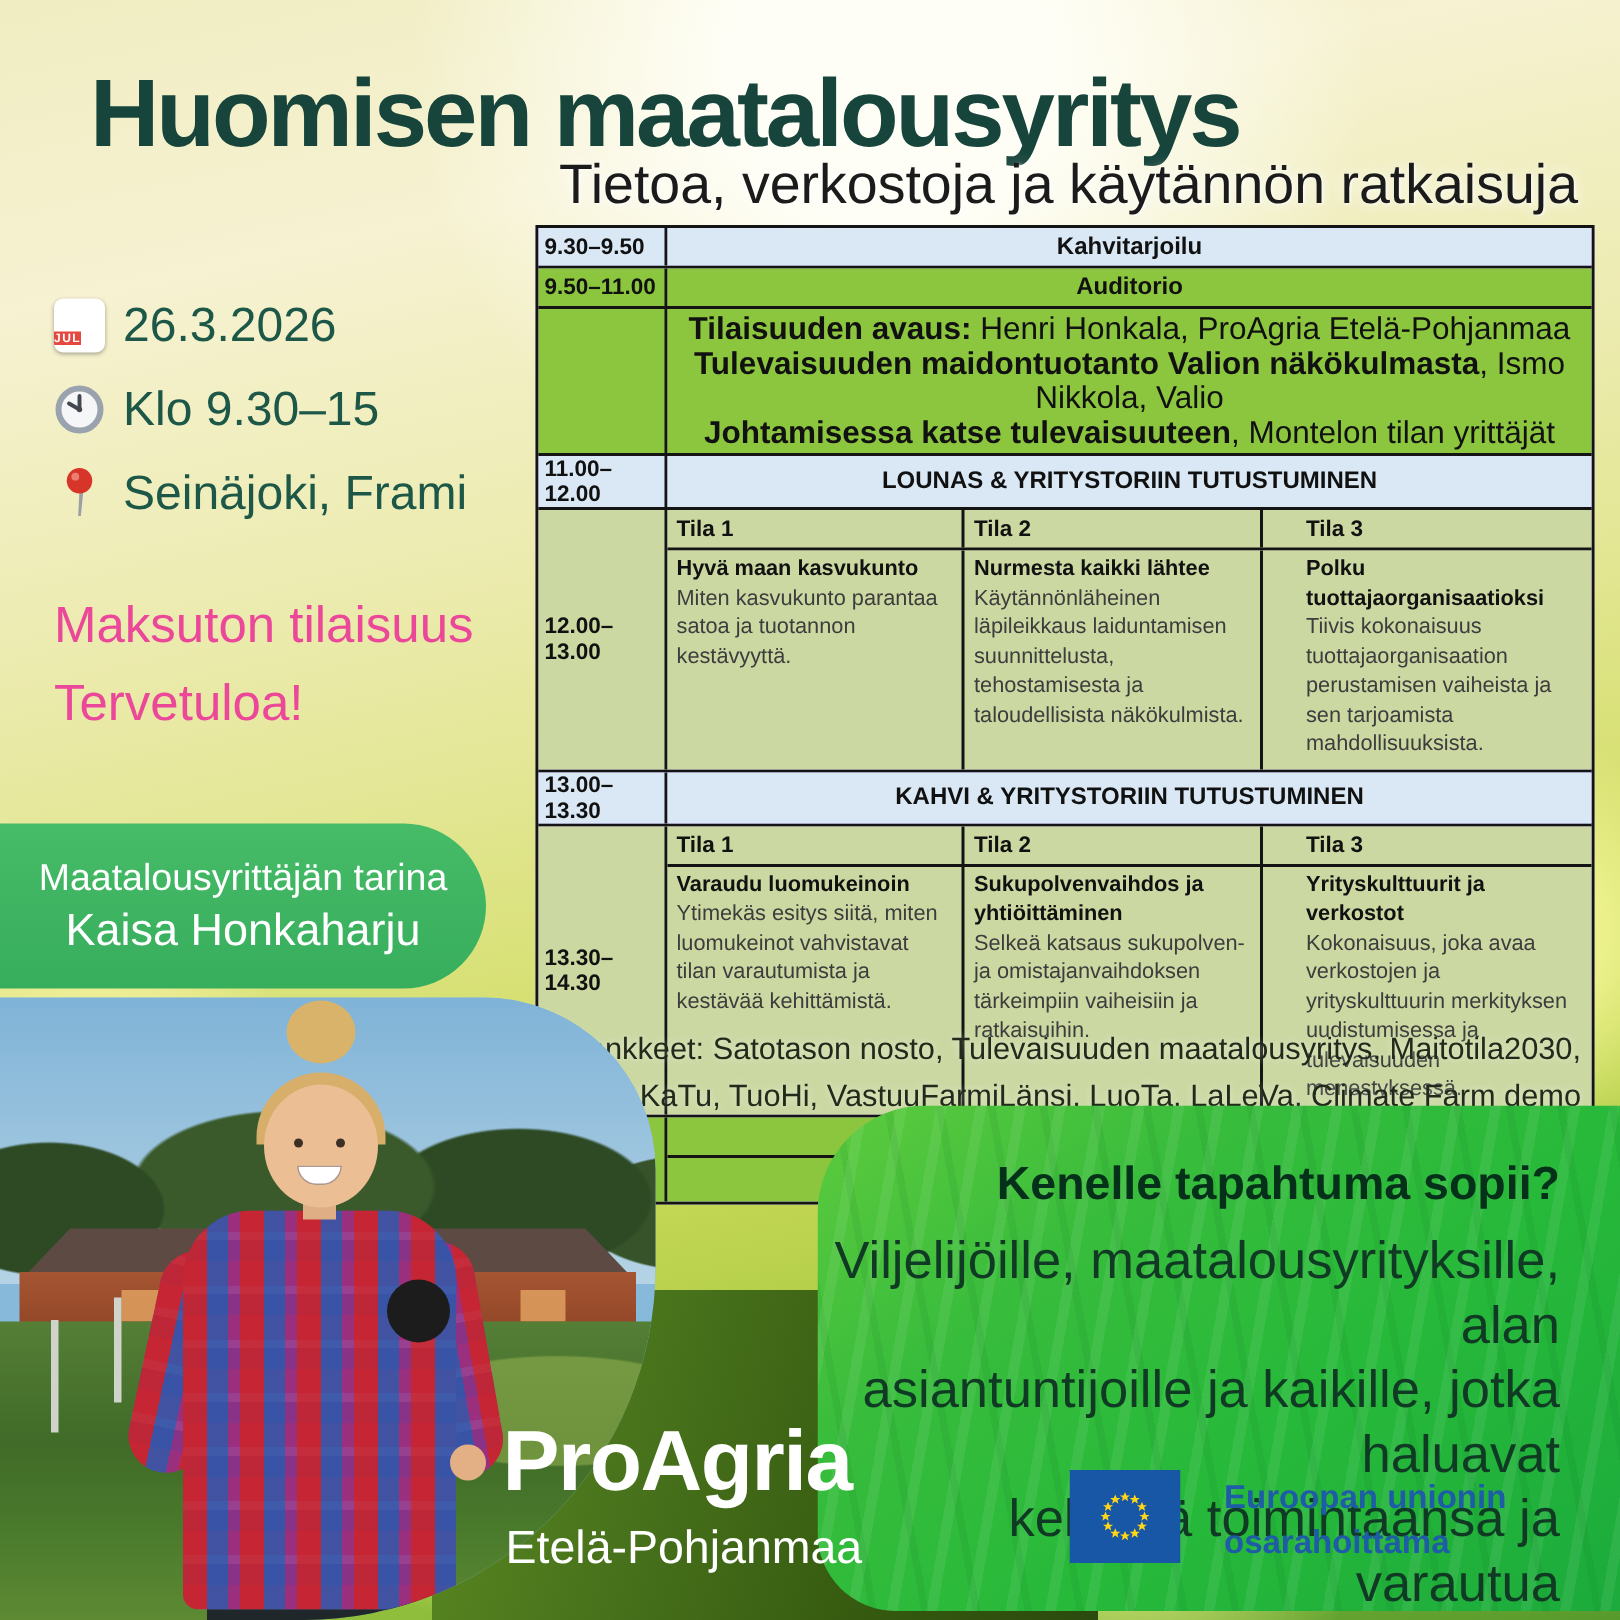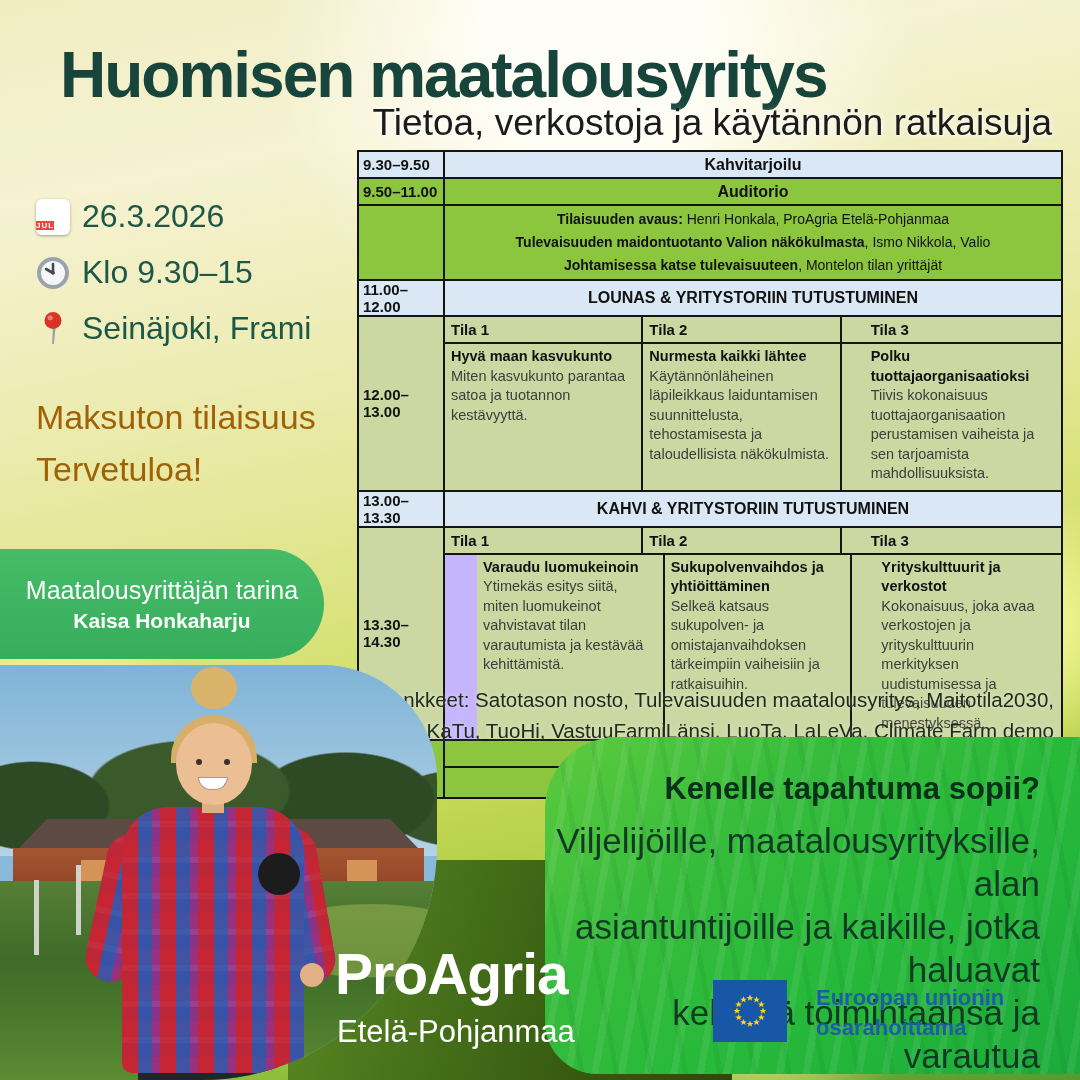--- a/index.html
+++ b/index.html
@@ -19,40 +19,40 @@
   
   .title{left:60px;top:38px;font-size:64px;font-weight:bold;color:#17453c;letter-spacing:-2px;white-space:nowrap;}
   .subtitle{right:28px;top:102px;font-size:37px;color:#1b1b1b;white-space:nowrap;
     text-shadow:0 0 10px rgba(255,255,255,0.9),1px 1px 2px rgba(255,255,255,0.7);}
 
   
   .info-row{left:36px;display:flex;align-items:center;gap:12px;color:#1d5747;font-size:32px;}
   .cal{width:34px;height:36px;background:#fff;border-radius:6px;overflow:hidden;
     box-shadow:0 1px 3px rgba(0,0,0,0.35);flex:0 0 34px;}
   .cal-top{height:12px;background:#e5483f;color:#fff;font-size:8px;font-weight:bold;text-align:center;line-height:12px;letter-spacing:1px;}
-  .free{left:36px;color:#a16207;font-size:34px;}
+  .free{left:36px;color:#ec4899;font-size:34px;}
 
   
   .bubble{left:0;top:549px;width:324px;height:110px;background:linear-gradient(180deg,#46bb68,#37ae5c);
     border-radius:0 58px 58px 0;color:#fff;text-align:center;display:flex;flex-direction:column;justify-content:center;gap:4px;}
   .bubble .l1{font-size:25px;}
-  .bubble .l2{font-size:21px;font-weight:bold;}
+  .bubble .l2{font-size:30px;}
 
   
   .sched{left:357px;top:150px;width:702px;border:2px solid #141414;background:#c4b5fd;color:#111;}
   .srow{display:flex;border-bottom:2px solid #141414;}
   .srow:last-child{border-bottom:none;}
   .tcell{flex:0 0 86px;width:86px;border-right:2px solid #141414;font-weight:bold;font-size:15px;
     display:flex;align-items:center;padding-left:4px;box-sizing:border-box;}
   .lbl{flex:1;display:flex;align-items:center;justify-content:center;font-weight:bold;font-size:16px;}
   .bg-blue{background:#d9e8f4;}
   .bg-green{background:#8cc63f;}
   .bg-sage{background:#cbd8a2;}
   .h25{min-height:25px;}
-  .multi{flex:1;display:flex;flex-direction:column;justify-content:center;text-align:center;font-size:14px;line-height:23px;padding:2px 4px;}
+  .multi{flex:1;display:flex;flex-direction:column;justify-content:center;text-align:center;font-size:21px;line-height:23px;padding:2px 4px;}
   .block{flex:1;display:flex;flex-direction:column;}
   .tila-row{display:flex;border-bottom:2px solid #141414;}
   .cols-row{display:flex;flex:1;}
   .tila-cell{flex:1;border-right:2px solid #141414;font-weight:bold;font-size:15px;padding:2px 6px;box-sizing:border-box;min-height:25px;display:flex;align-items:center;}
   .tila-cell:last-child,.desc-cell:last-child{border-right:none;padding-left:29px;}
   .desc-cell{flex:1;border-right:2px solid #141414;font-size:14.5px;line-height:19.5px;padding:3px 6px 6px 6px;box-sizing:border-box;color:#3d3d3d;}
   .desc-cell .ttl{font-weight:bold;color:#111;display:block;}
   .room-row{border-bottom:2px solid #141414;display:flex;align-items:center;justify-content:center;font-weight:bold;font-size:16px;min-height:25px;}
   .tarina-row{display:flex;align-items:center;justify-content:center;font-size:15px;min-height:29px;}
   .b{font-weight:bold;}
@@ -193,21 +193,21 @@
     <div class="lbl bg-blue">KAHVI &amp; YRITYSTORIIN TUTUSTUMINEN</div>
   </div>
   <div class="srow">
     <div class="tcell bg-sage">13.30–14.30</div>
     <div class="block">
       <div class="tila-row bg-sage">
         <div class="tila-cell">Tila 1</div>
         <div class="tila-cell">Tila 2</div>
         <div class="tila-cell">Tila 3</div>
       </div>
-      <div class="cols-row bg-sage" style="min-height:114px;margin-left:32px;">
+      <div class="cols-row bg-sage" style="min-height:114px;">
         <div class="desc-cell"><span class="ttl">Varaudu luomukeinoin</span><span>Ytimekäs esitys siitä, miten luomukeinot vahvistavat tilan varautumista ja kestävää kehittämistä.</span></div>
         <div class="desc-cell"><span class="ttl">Sukupolvenvaihdos ja yhtiöittäminen</span><span>Selkeä katsaus sukupolven- ja omistajanvaihdoksen tärkeimpiin vaiheisiin ja ratkaisuihin.</span></div>
         <div class="desc-cell"><span class="ttl">Yrityskulttuurit ja verkostot</span><span>Kokonaisuus, joka avaa verkostojen ja yrityskulttuurin merkityksen uudistumisessa ja tulevaisuuden menestyksessä.</span></div>
       </div>
     </div>
   </div>
   <div class="srow">
     <div class="tcell bg-green">14.30–15.00</div>
     <div class="block bg-green">
       <div class="room-row">Auditorio</div>

